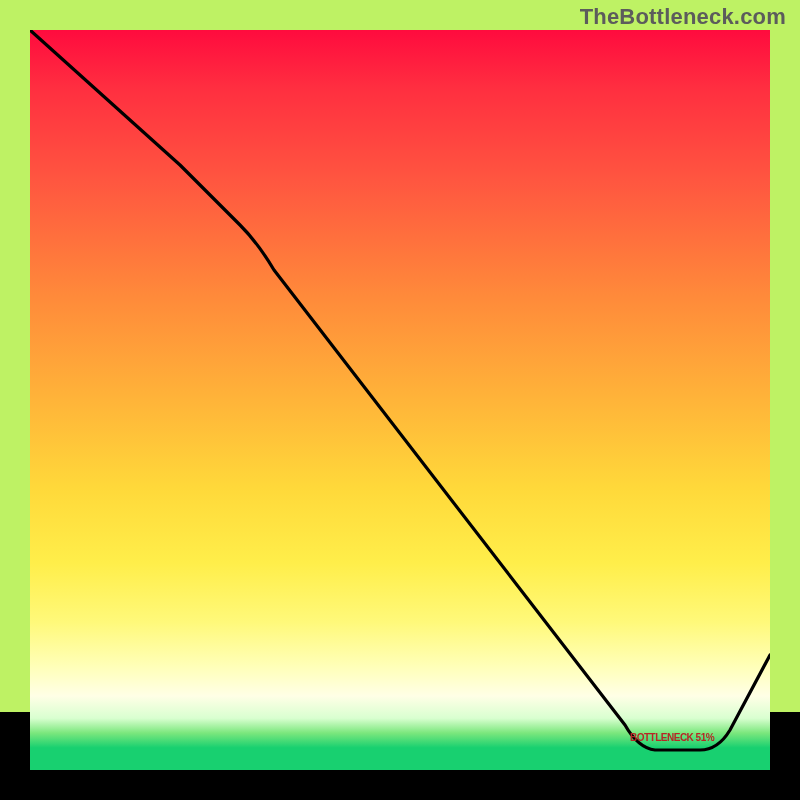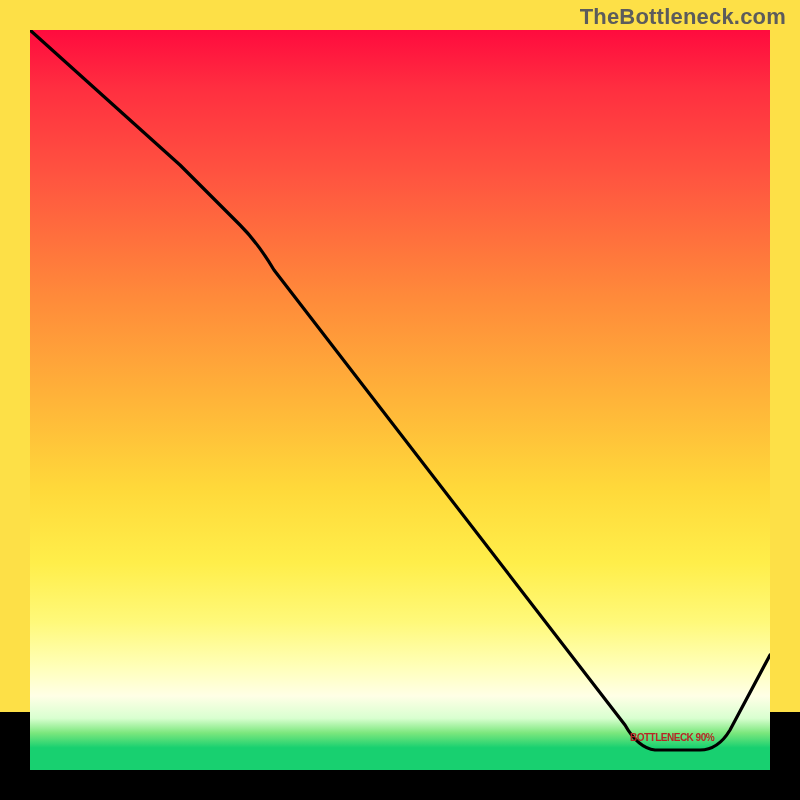--- a/index.html
+++ b/index.html
@@ -8,21 +8,21 @@
     width: 800px;
     height: 800px;
     background: #000;
     font-family: Arial, Helvetica, sans-serif;
     overflow: hidden;
   }
   .wrap {
     position: relative;
     width: 800px;
     height: 712px;
-    background: #fde047;
+    background: #bef264;
   }
   .watermark {
     position: absolute;
     top: 4px;
     right: 14px;
     color: #5c5c5c;
     font-size: 22px;
     font-weight: 600;
     letter-spacing: 0.2px;
     z-index: 20;
@@ -100,17 +100,17 @@
                L 150 135
                L 210 195
                Q 228 213 244 240
                L 595 695
                Q 608 718 625 720
                L 670 720
                Q 688 720 700 700
                L 740 625" fill="none" stroke="#000" stroke-width="3.2" stroke-linejoin="round" stroke-linecap="round"></path>
     </svg>
 
-    <div class="anno" style="left:600px; top:702px;">BOTTLENECK 90%</div>
+    <div class="anno" style="left:600px; top:702px;">BOTTLENECK 51%</div>
   </div>
 
   <div class="frame"></div>
 </div>
 
 </body></html>

